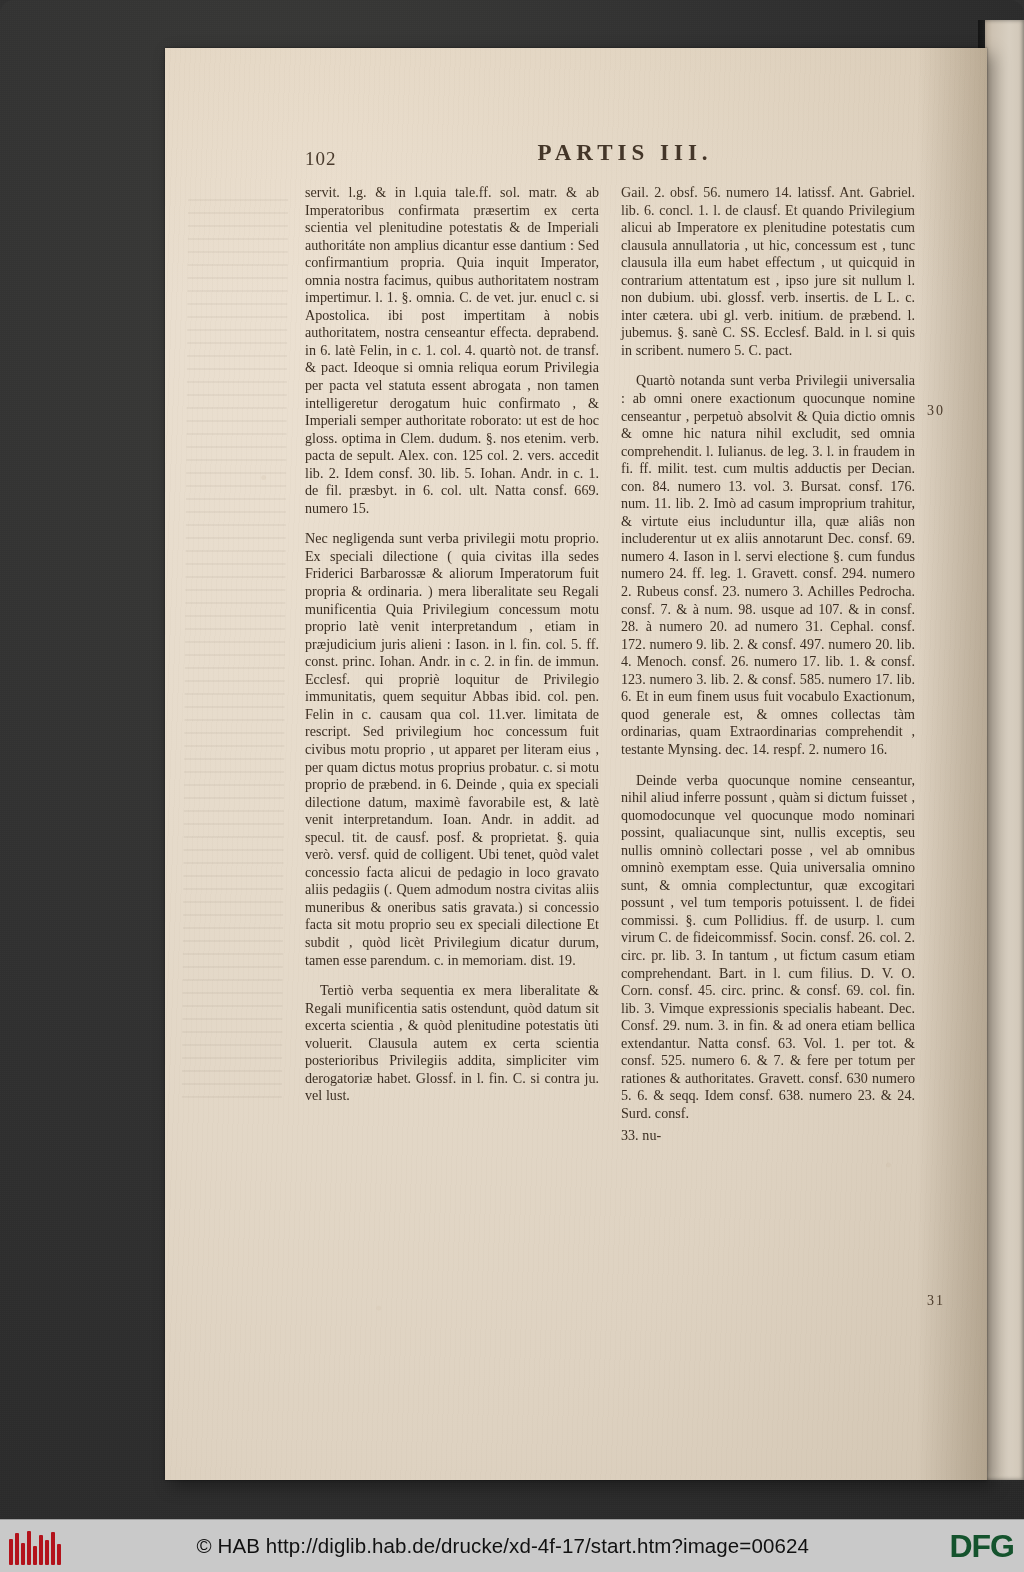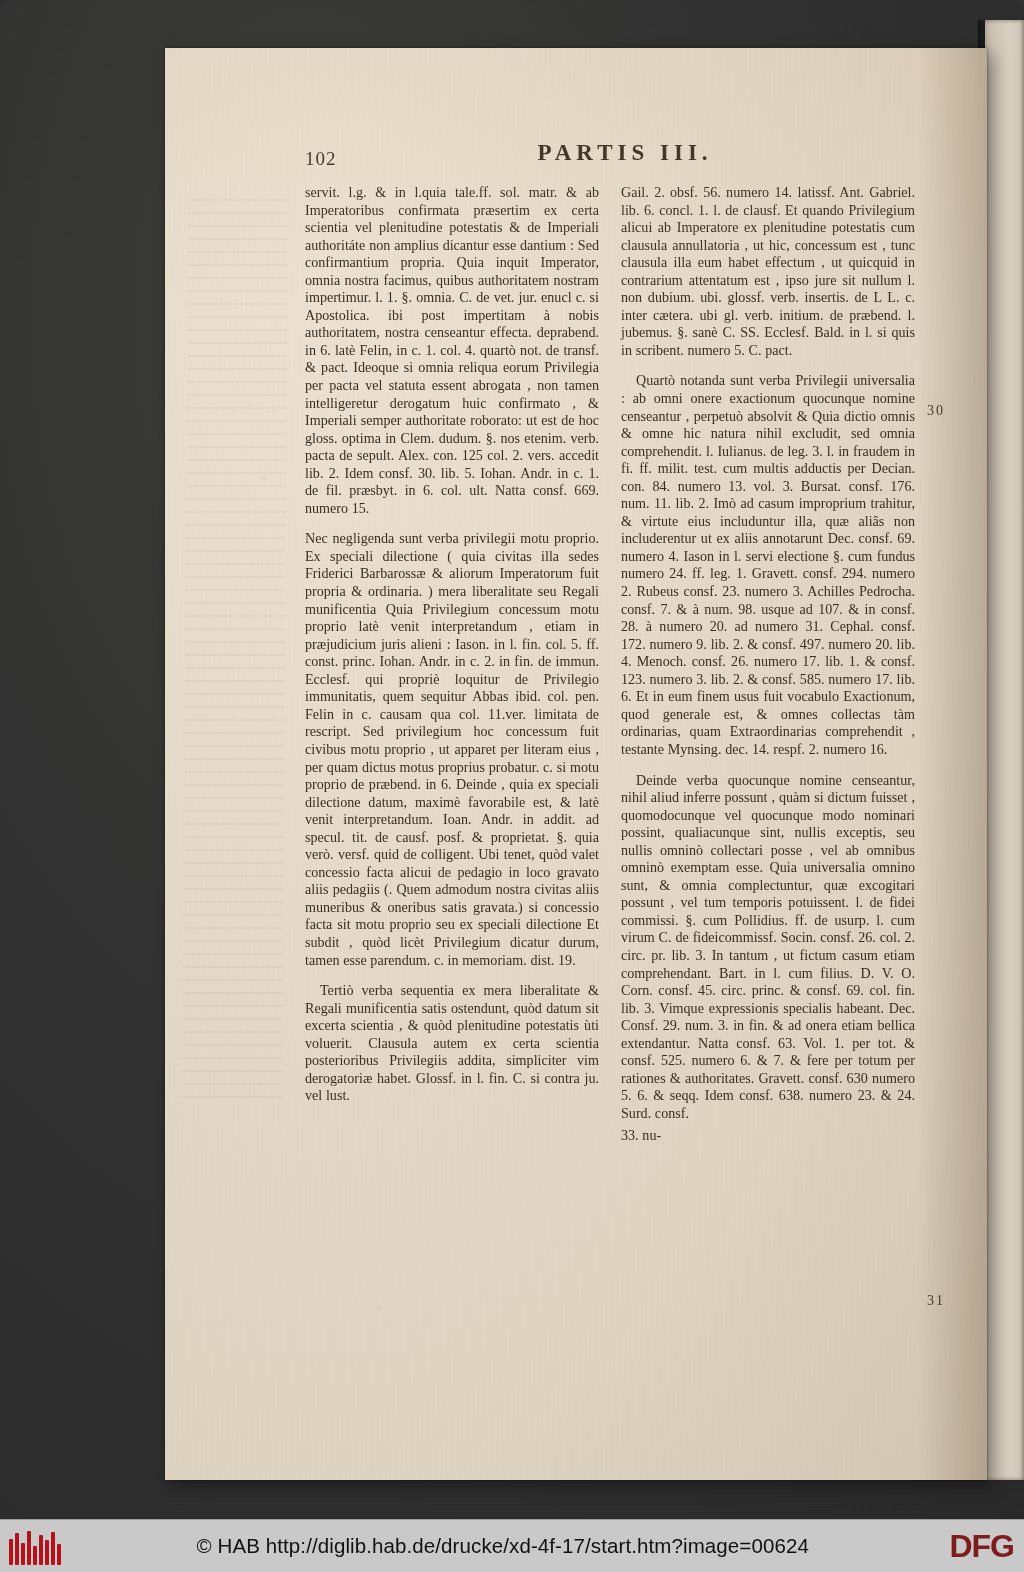--- a/index.html
+++ b/index.html
@@ -208,21 +208,21 @@
     font-size: 20.5px;
     color: #111;
     letter-spacing: .1px;
     padding-right: 10px;
   }
   .dfg-logo {
     margin-right: 10px;
     font-family: "Liberation Sans", sans-serif;
     font-weight: 700;
     font-size: 32px;
-    color: #7f1d1d;
+    color: #14532d;
     letter-spacing: -1px;
   }
 </style>
 </head>
 <body>
 
 <div id="scan">
 
   <div class="gutter-shadow"></div>
   <div class="gutter-leaf"></div>

